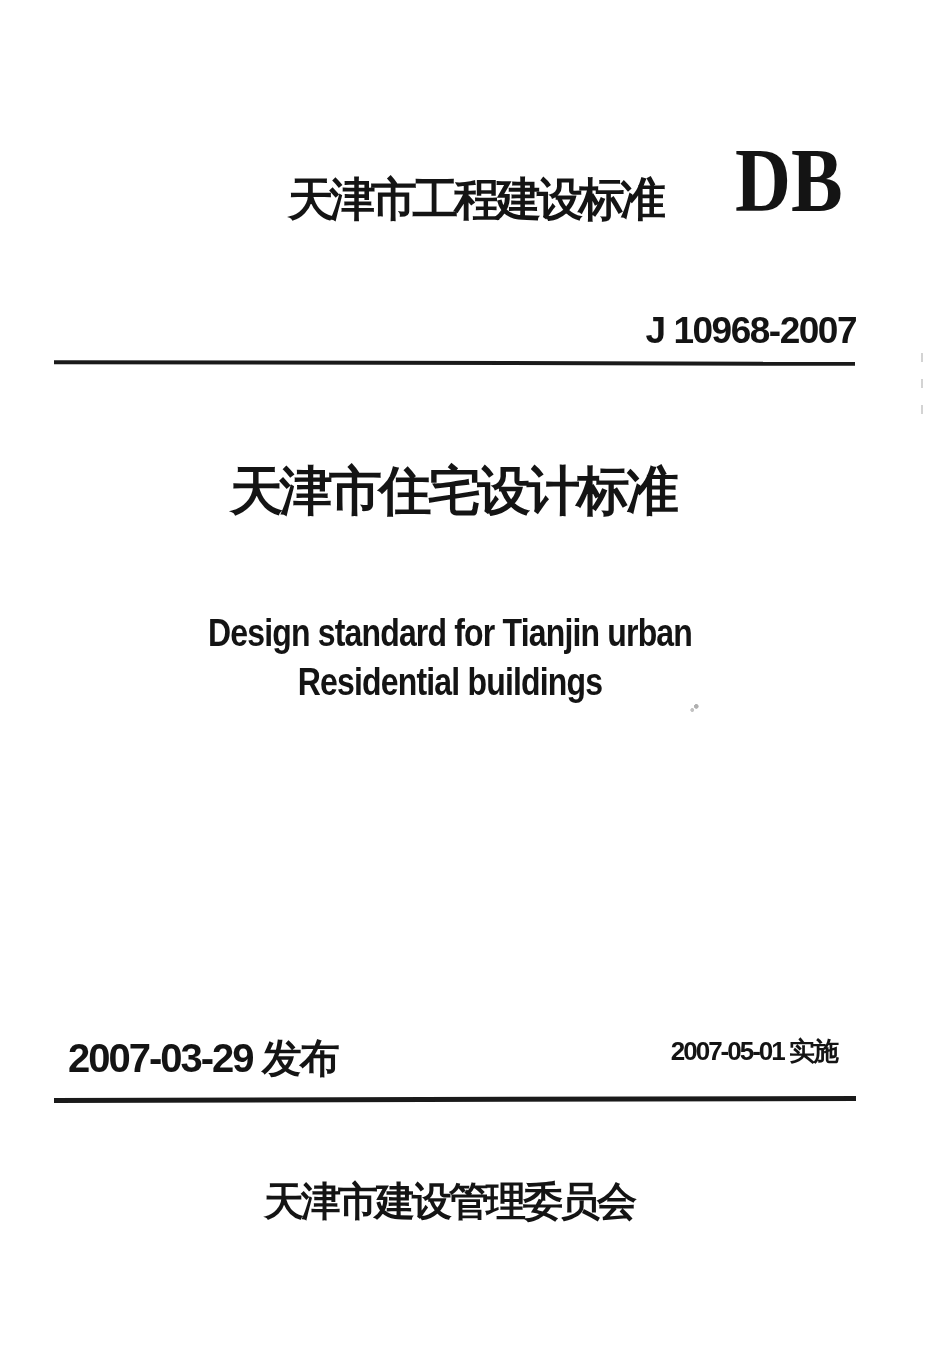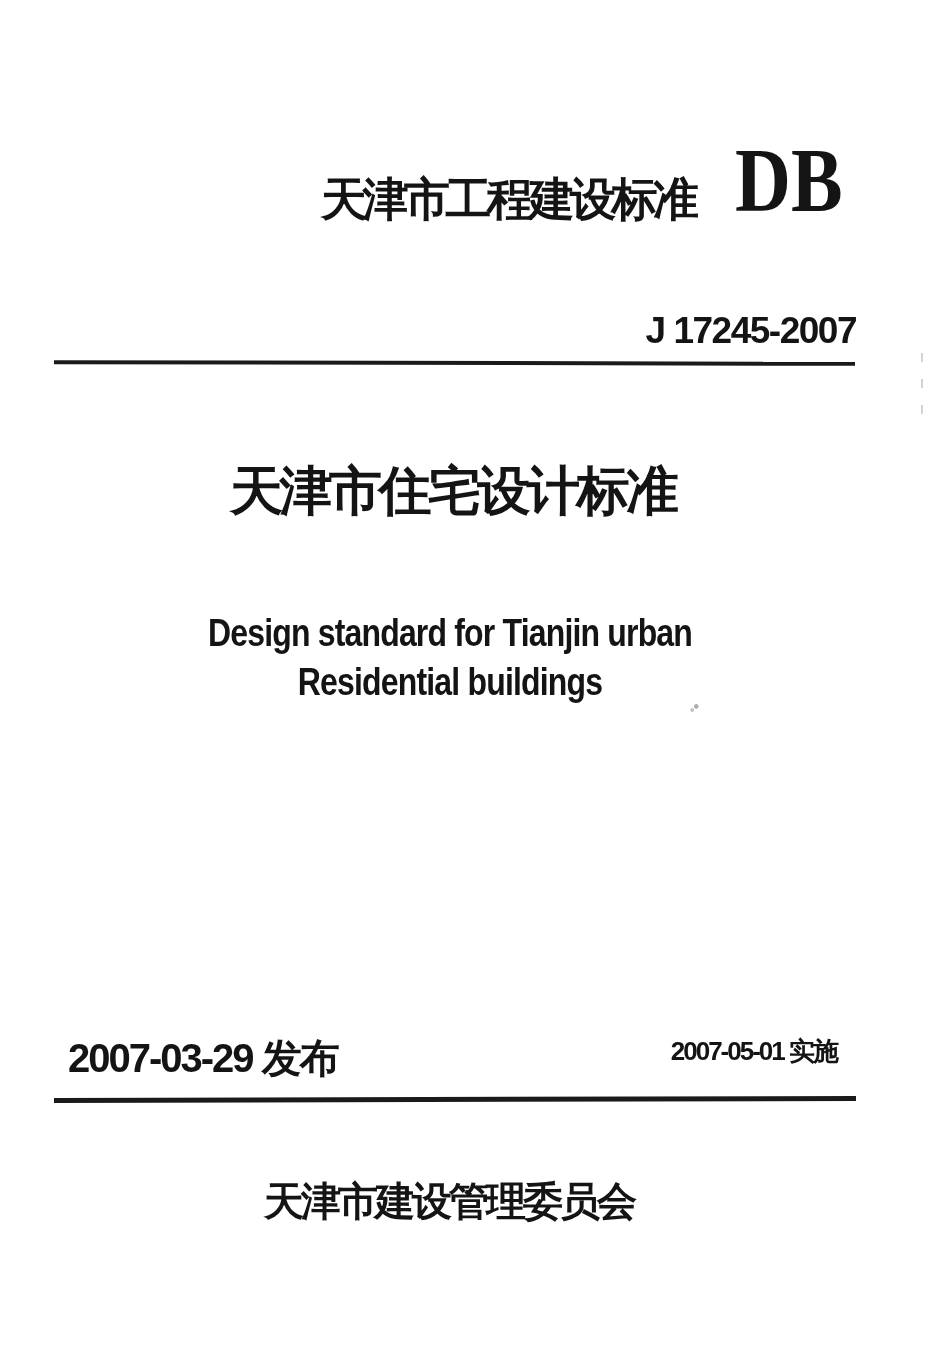--- a/index.html
+++ b/index.html
@@ -19,21 +19,20 @@
   
   .category-label {
     position: absolute;
     left: 288px;
     top: 176px;
     font-size: 46px;
     font-weight: 700;
     letter-spacing: -4.5px;
     line-height: 1;
     white-space: nowrap;
-    margin-left: 33px;
   }
   
   .db-logo {
     position: absolute;
     left: 735px;
     top: 136px;
     font-family: "Liberation Serif", "DejaVu Serif", serif;
     font-size: 90px;
     font-weight: 700;
     line-height: 1;
@@ -168,21 +167,21 @@
 </head>
 <body>
 
 <div class="page">
 
   <div class="category-label">天津市工程建设标准</div>
 
   <div class="db-logo">DB</div>
 
 
-  <div class="code-right">J 17245-2007</div>
+  <div class="code-right">J 10968-2007</div>
 
   <div class="rule rule-top"></div>
 
   <div class="title-cn">天津市住宅设计标准</div>
 
   <div class="title-en">
     <div>Design standard for Tianjin urban</div>
     <div>Residential buildings</div>
   </div>
 

